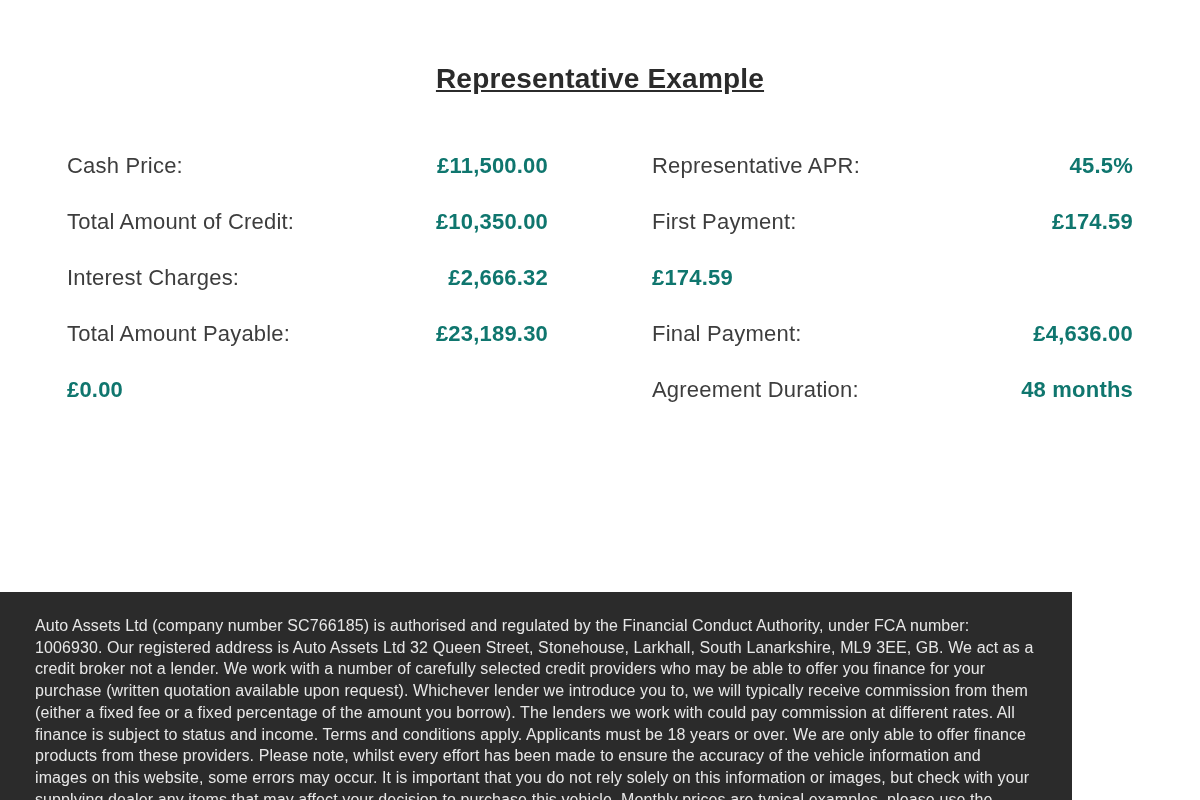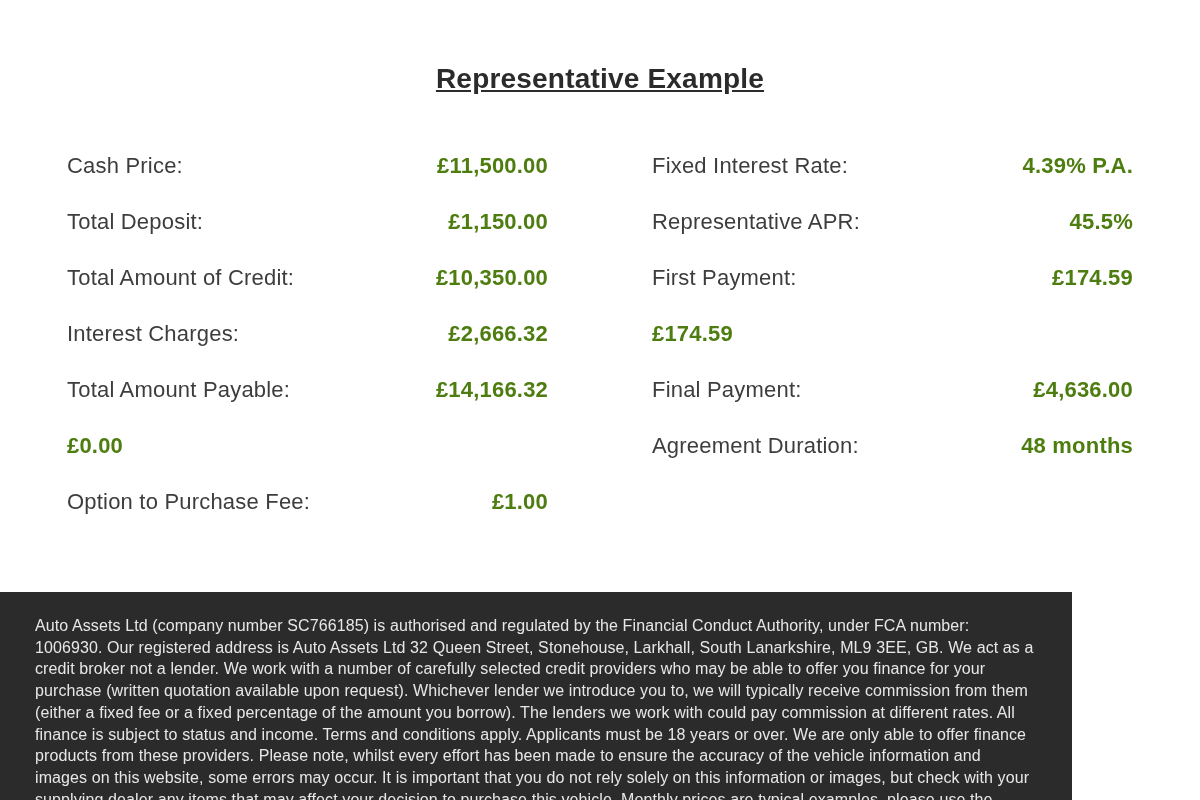--- a/index.html
+++ b/index.html
@@ -44,21 +44,21 @@
     justify-content: space-between;
   }
   .finance-label {
     font-size: 22px;
     color: #3d3d3d;
     letter-spacing: 0.2px;
   }
   .finance-value {
     font-size: 22px;
     font-weight: 700;
-    color: #4d7c0f;
+    color: #0f766e;
     letter-spacing: 0.2px;
     text-align: right;
   }
   .legal-footer {
     position: absolute;
     top: 592px;
     left: 0;
     width: 1072px;
     height: 208px;
     background: #2b2b2b;
@@ -79,49 +79,37 @@
 <h1 class="page-title">Representative Example</h1>
 
 <div class="finance-grid">
 
   <div class="finance-col">
     <div class="finance-row">
       <span class="finance-label">Cash Price:</span>
       <span class="finance-value">£11,500.00</span>
     </div>
     <div class="finance-row">
-      <span class="finance-label">Total Deposit:</span>
-      <span class="finance-value">£1,150.00</span>
-    </div>
-    <div class="finance-row">
       <span class="finance-label">Total Amount of Credit:</span>
       <span class="finance-value">£10,350.00</span>
     </div>
     <div class="finance-row">
       <span class="finance-label">Interest Charges:</span>
       <span class="finance-value">£2,666.32</span>
     </div>
     <div class="finance-row">
       <span class="finance-label">Total Amount Payable:</span>
-      <span class="finance-value">£14,166.32</span>
+      <span class="finance-value">£23,189.30</span>
     </div>
     <div class="finance-row">
       <span class="finance-value">£0.00</span>
     </div>
-    <div class="finance-row">
-      <span class="finance-label">Option to Purchase Fee:</span>
-      <span class="finance-value">£1.00</span>
-    </div>
   </div>
 
   <div class="finance-col">
-    <div class="finance-row">
-      <span class="finance-label">Fixed Interest Rate:</span>
-      <span class="finance-value">4.39% P.A.</span>
-    </div>
     <div class="finance-row">
       <span class="finance-label">Representative APR:</span>
       <span class="finance-value">45.5%</span>
     </div>
     <div class="finance-row">
       <span class="finance-label">First Payment:</span>
       <span class="finance-value">£174.59</span>
     </div>
     <div class="finance-row">
       <span class="finance-value">£174.59</span>

